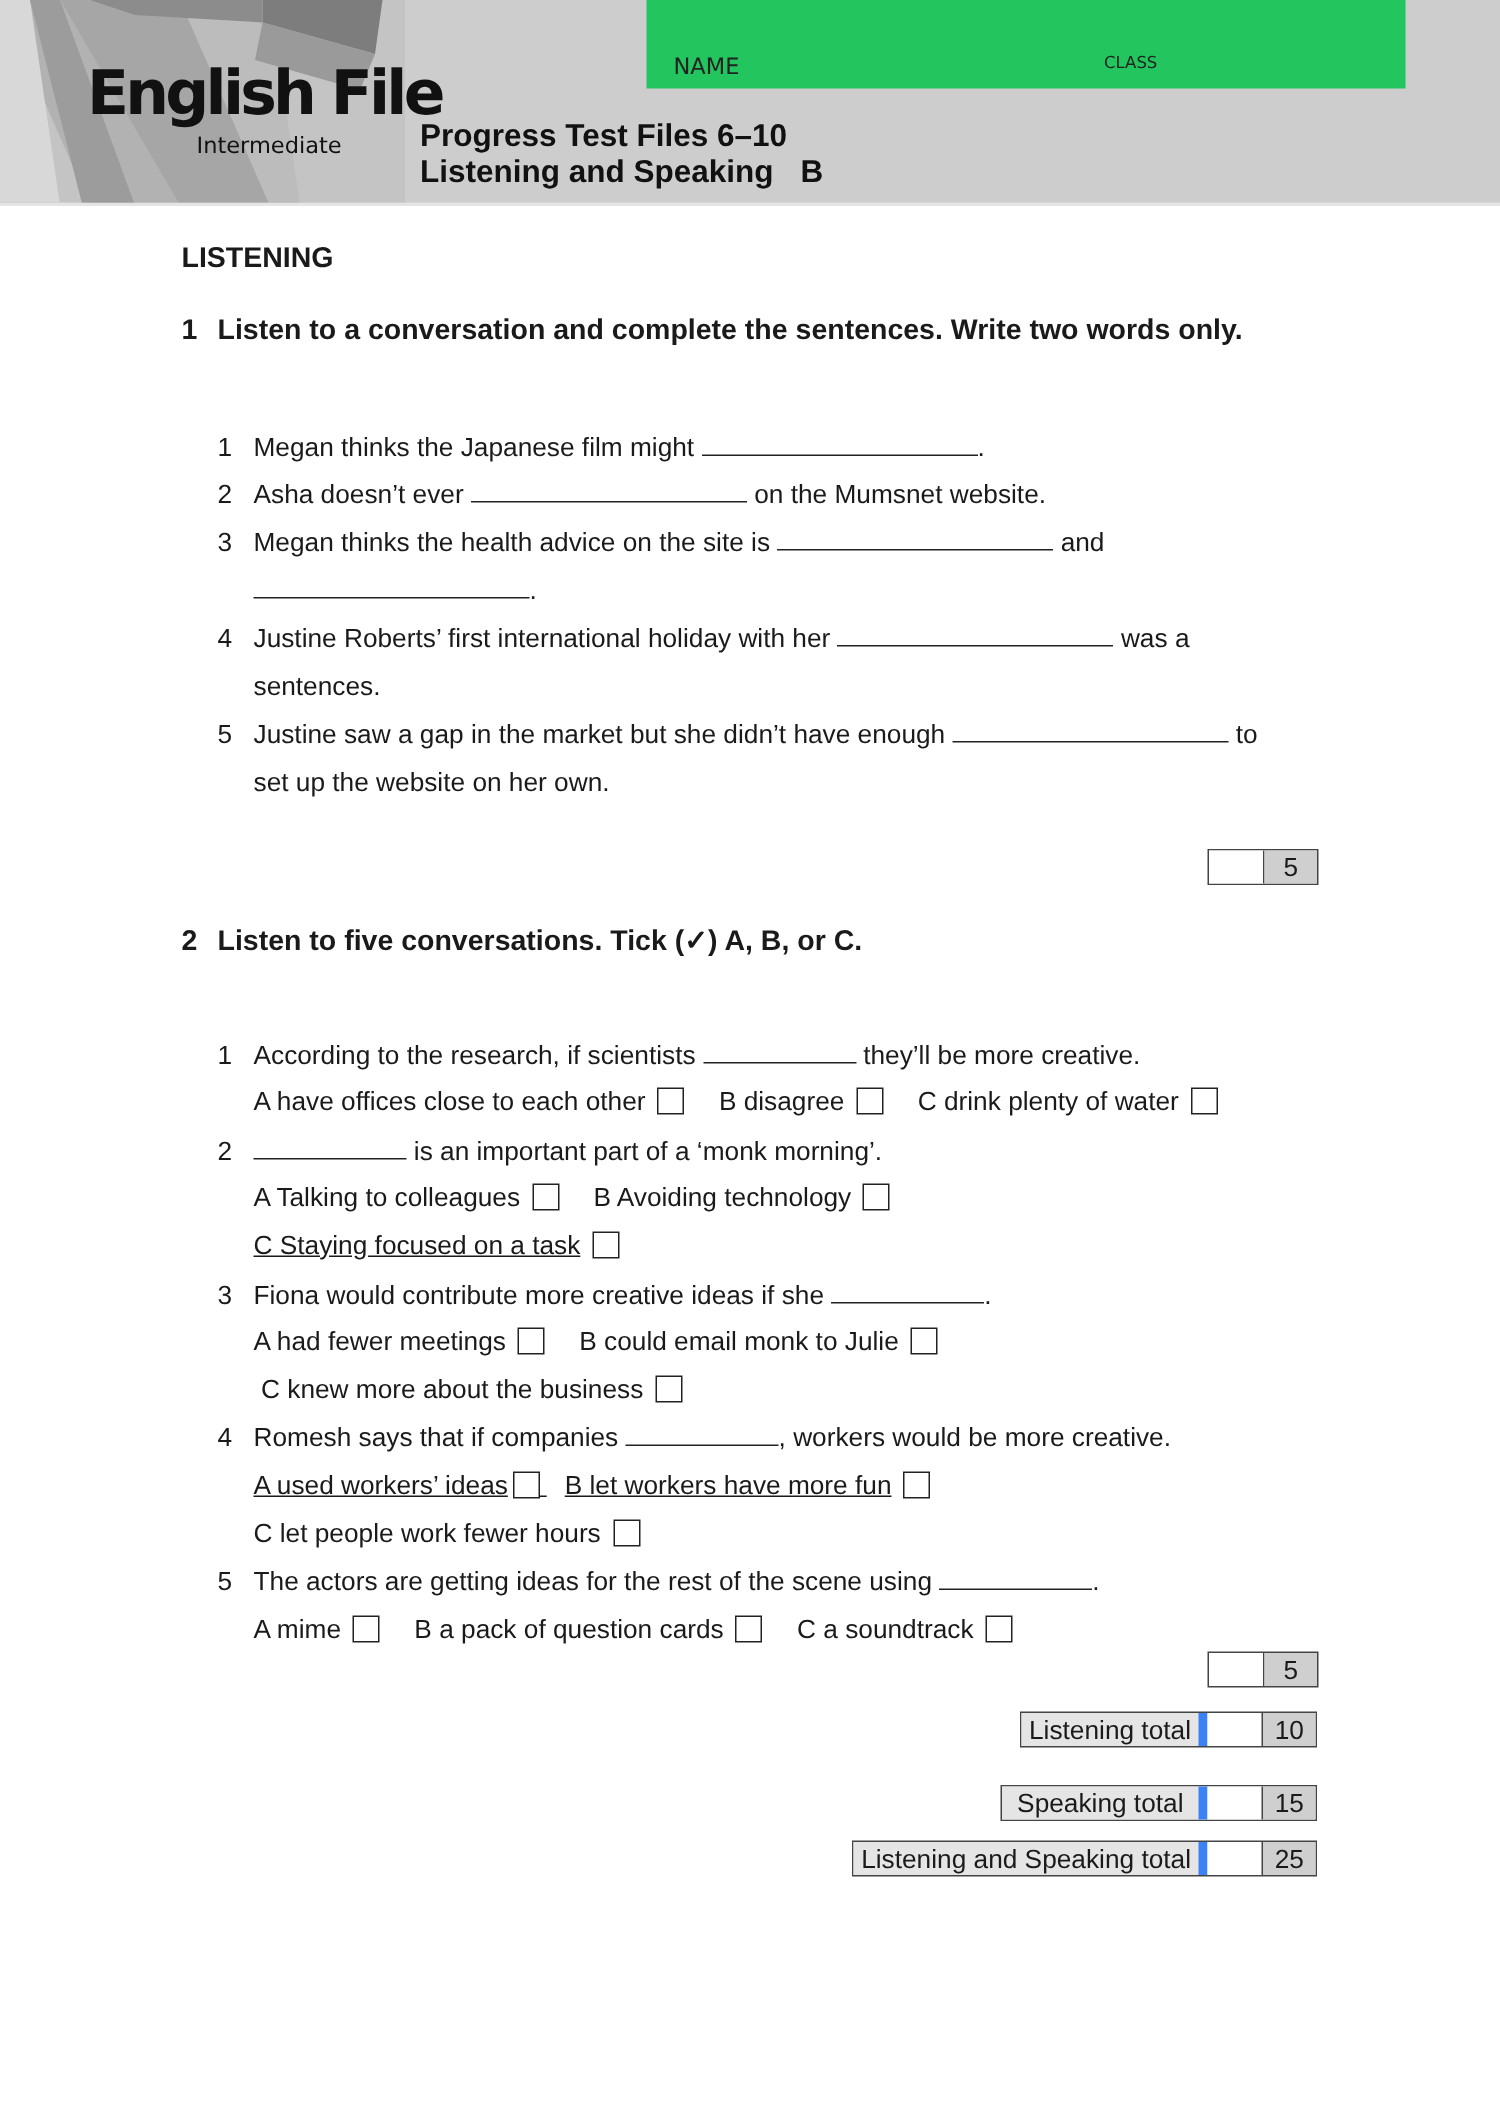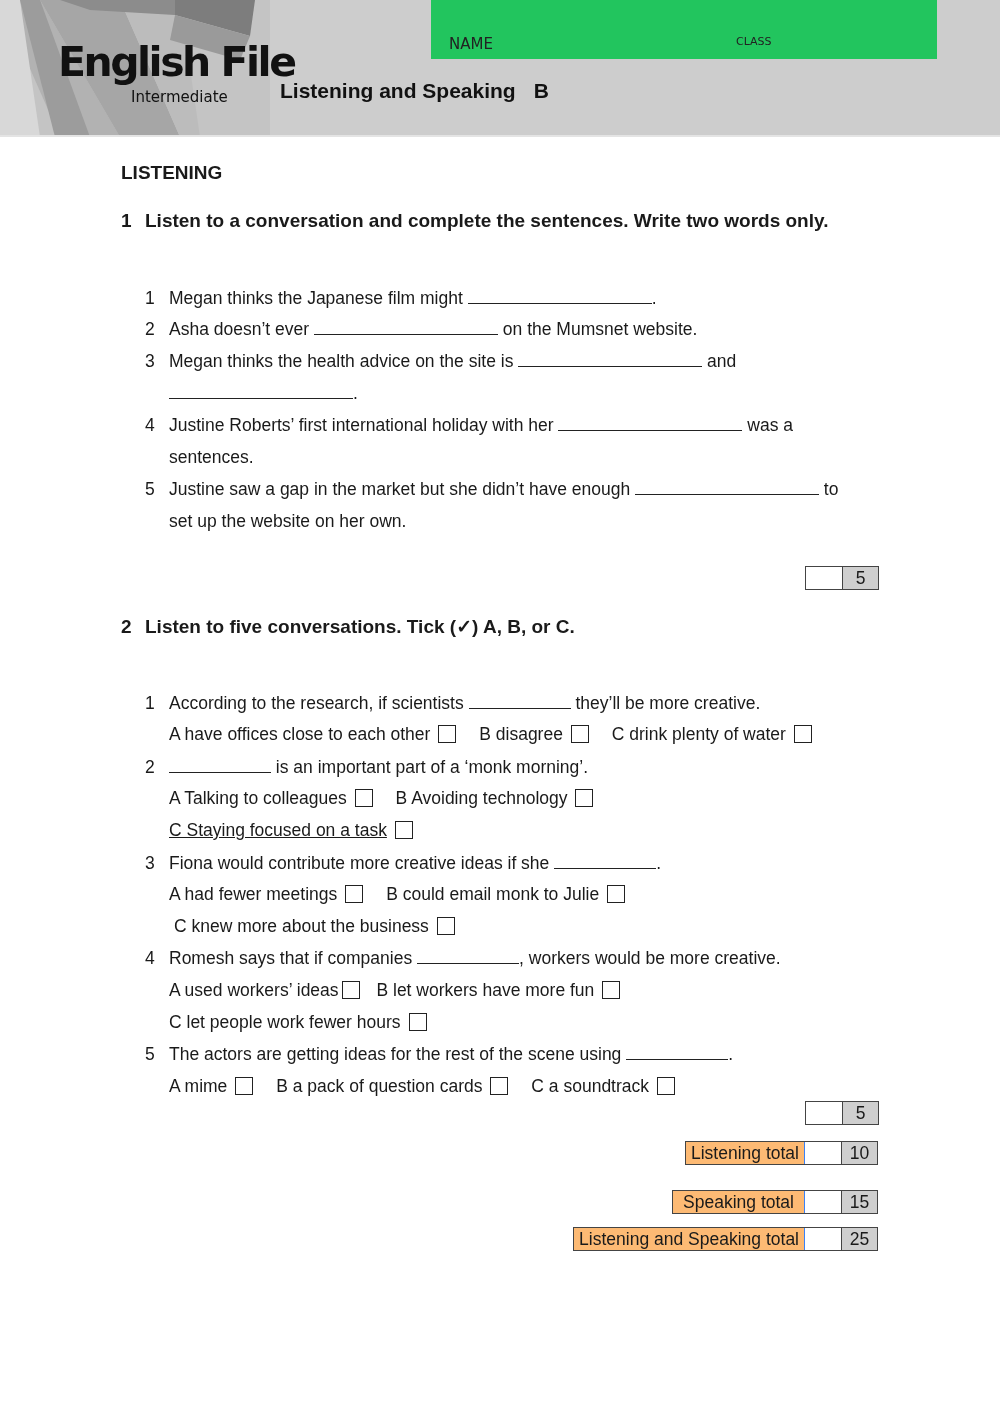--- a/index.html
+++ b/index.html
@@ -25,21 +25,21 @@
     .q-head .num { display: inline-block; width: 24px; }
     .line { position: absolute; font-size: 17.5px; white-space: nowrap; color: #1a1a1a; }
     .line .n { position: absolute; left: -24px; }
     .blank { display: inline-block; border-bottom: 1.3px solid #222; height: 16px; vertical-align: baseline; }
     .b-long { width: 184px; }
     .b-short { width: 102px; }
     .cb { display: inline-block; width: 18px; height: 18px; border: 1.4px solid #222; vertical-align: -3px; margin-left: 8px; background: #fff; cursor: pointer; }
 
     
     .score { position: absolute; display: flex; height: 24px; border: 1px solid #444; font-size: 17.5px; }
-    .score .label { padding: 0 5px; display: flex; align-items: center; border-right: 1px solid #3b82f6; background: #fdba74; white-space: nowrap; }
+    .score .label { padding: 0 5px; display: flex; align-items: center; border-right: 6px solid #3b82f6; background: #e5e5e5; white-space: nowrap; }
     .score .blank-cell { width: 37px; border-right: 1px solid #444; background: #fff; }
     .score .max { width: 35px; background: #cfcfcf; display: flex; align-items: center; justify-content: center; }
   </style>
 </head>
 <body>
 
 <div class="header">
   <svg class="fan" viewBox="0 0 270 137" preserveAspectRatio="none">
     <rect x="0" y="0" width="270" height="137" fill="#c4c4c4"></rect>
     <polygon points="0,0 40,0 120,137 60,137" fill="#b2b2b2"></polygon>
@@ -53,20 +53,21 @@
   </svg>
   <div class="logo">
     <div class="logo-main">English File</div>
     <div class="logo-sub">Intermediate</div>
   </div>
   <div class="namebox">
     <span class="name-label">NAME</span>
     <span class="class-label">CLASS</span>
   </div>
   <div class="test-title">
+    <span>Progress Test Files 6–10</span>
     <span><span style="display:inline">Listening and Speaking</span><span style="display:inline" class="variant">B</span></span>
   </div>
 </div>
 
 <div class="section-title">LISTENING</div>
 
 <div class="q-head" style="top:210px;">
   <span class="num">1</span><span>Listen to a conversation and complete the sentences. Write two words only.</span>
 </div>
 
@@ -127,21 +128,21 @@
   <span><span>A had fewer meetings</span><span class="cb"></span></span>
   <span style="margin-left:18px;"><span>B  could email monk to Julie</span><span class="cb"></span></span>
 </div>
 <div class="line" style="left:174px; top:916px;">
   <span><span>C knew more about the business</span><span class="cb"></span></span>
 </div>
 
 <div class="line" style="left:169px; top:948px;">
   <span class="n">4</span><span>Romesh says that if companies </span><span class="blank b-short"></span><span>, workers would be more creative.</span>
 </div>
-<div class="line" style="left:169px; top:980px;">
+<div class="line" style="left:169px; top:980px;text-decoration:underline;">
   <span><span>A  used workers’ ideas</span><span class="cb" style="margin-left:3px;"></span></span>
   <span style="margin-left:12px;"><span>B  let workers have more fun</span><span class="cb"></span></span>
 </div>
 <div class="line" style="left:169px; top:1012px;">
   <span><span>C  let people work fewer hours</span><span class="cb"></span></span>
 </div>
 
 <div class="line" style="left:169px; top:1044px;">
   <span class="n">5</span><span>The actors are getting ideas for the rest of the scene using </span><span class="blank b-short"></span><span>.</span>
 </div>

